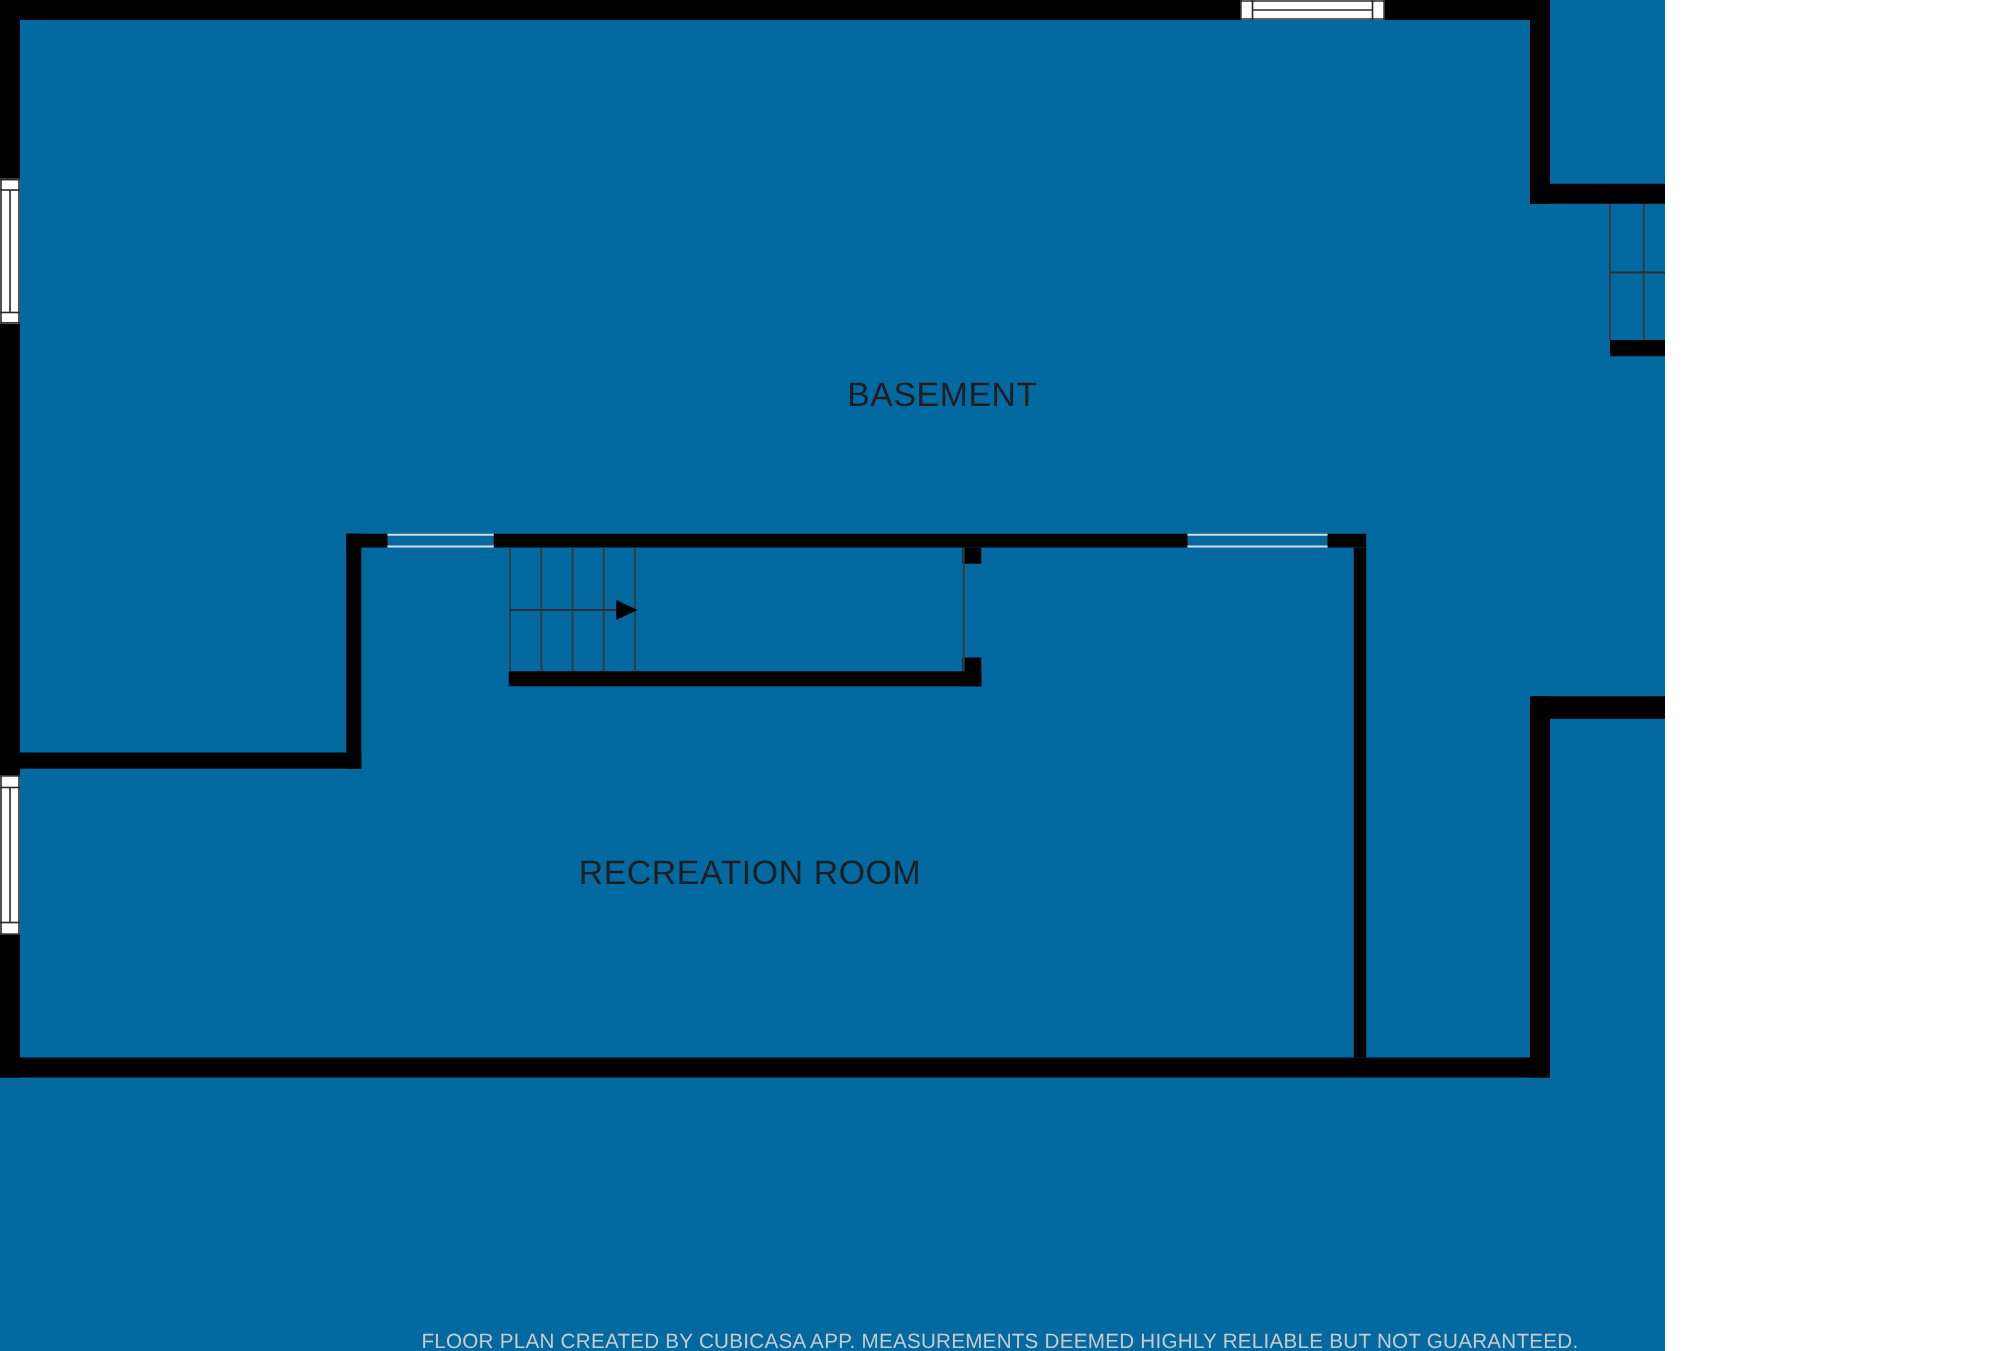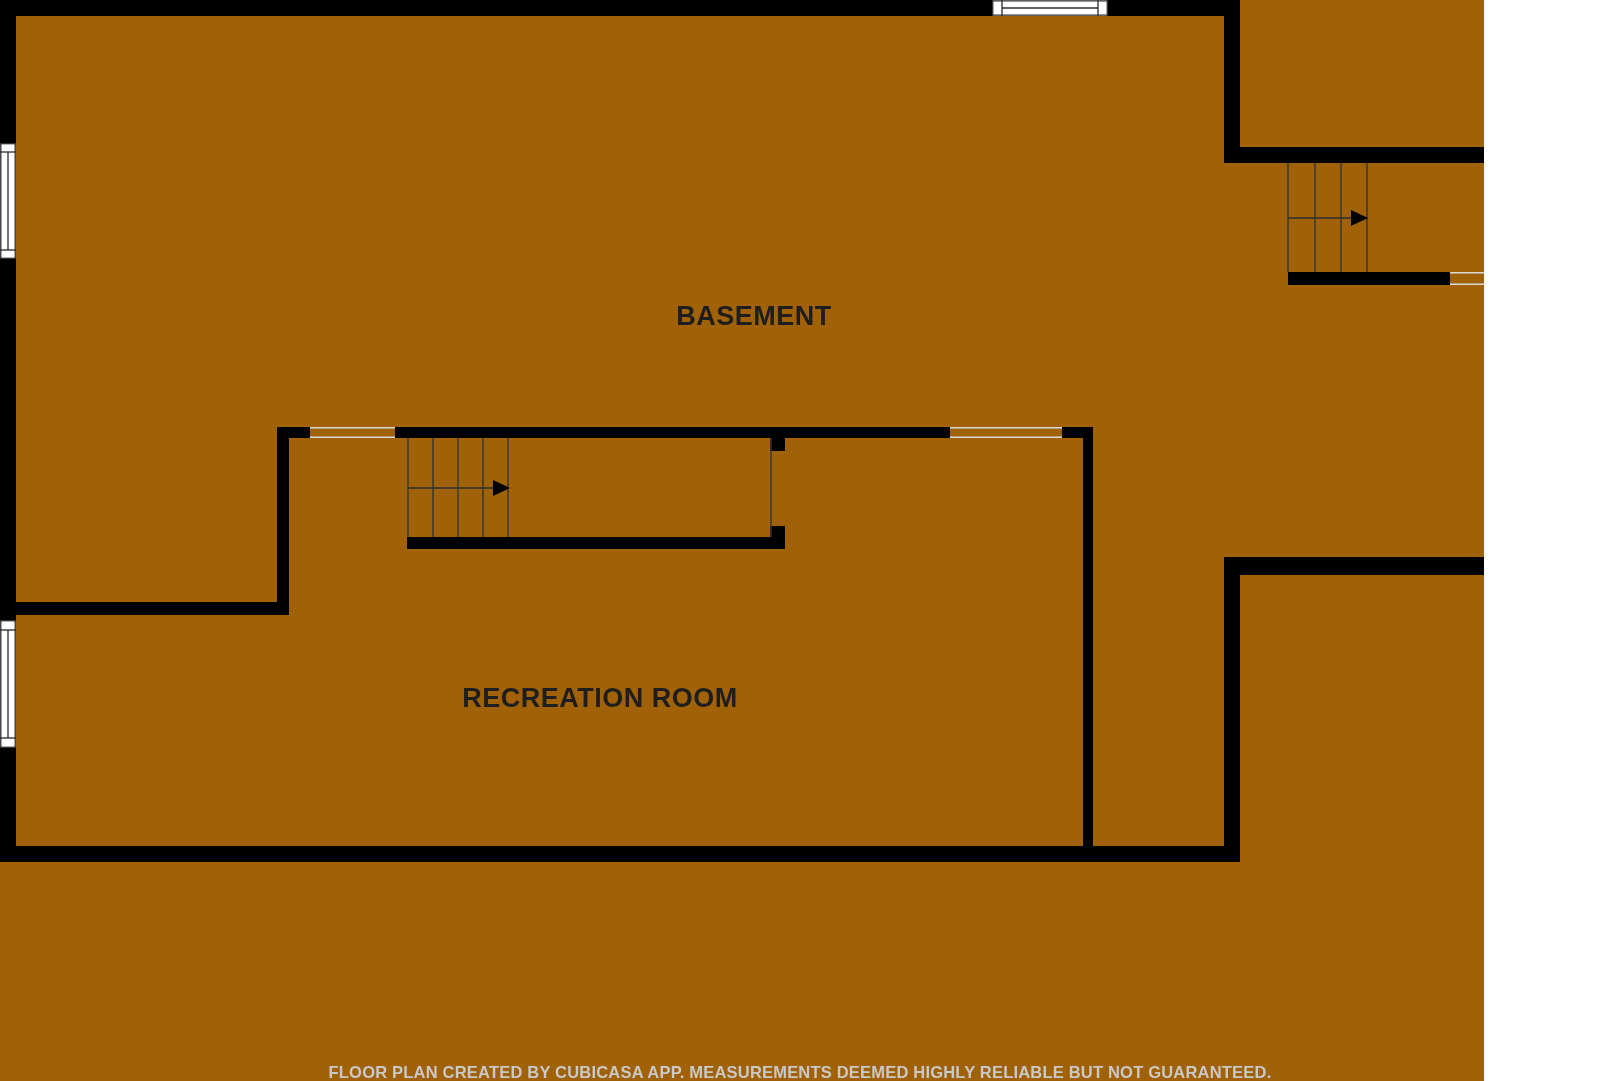--- a/index.html
+++ b/index.html
@@ -2,26 +2,25 @@
 <html><head>
 <meta charset="utf-8">
 <style>
   html, body {
     margin: 0;
     padding: 0;
     background: #ffffff;
   }
   .page {
     position: relative;
-    width: 1484px;
+    width: 1332px;
     height: 1081px;
-    background: #a16207;
+    background: #0369a1;
     overflow: hidden;
     font-family: "Liberation Sans", sans-serif;
-    font-weight: bold;
   }
   svg { display: block; }
   .wall { fill: #000000; }
   .gap  { fill: #ffffff; }
   .tread { stroke: #3a3a3a; stroke-width: 1.5; }
   .stairline { stroke: #2e2e2e; stroke-width: 1.5; }
   .arrowhead { fill: #000000; }
   .winline { stroke: #2a2a2a; stroke-width: 1.3; fill: none; }
   .openline { stroke: #d9d9d9; stroke-width: 1.5; }
   .room-label {

